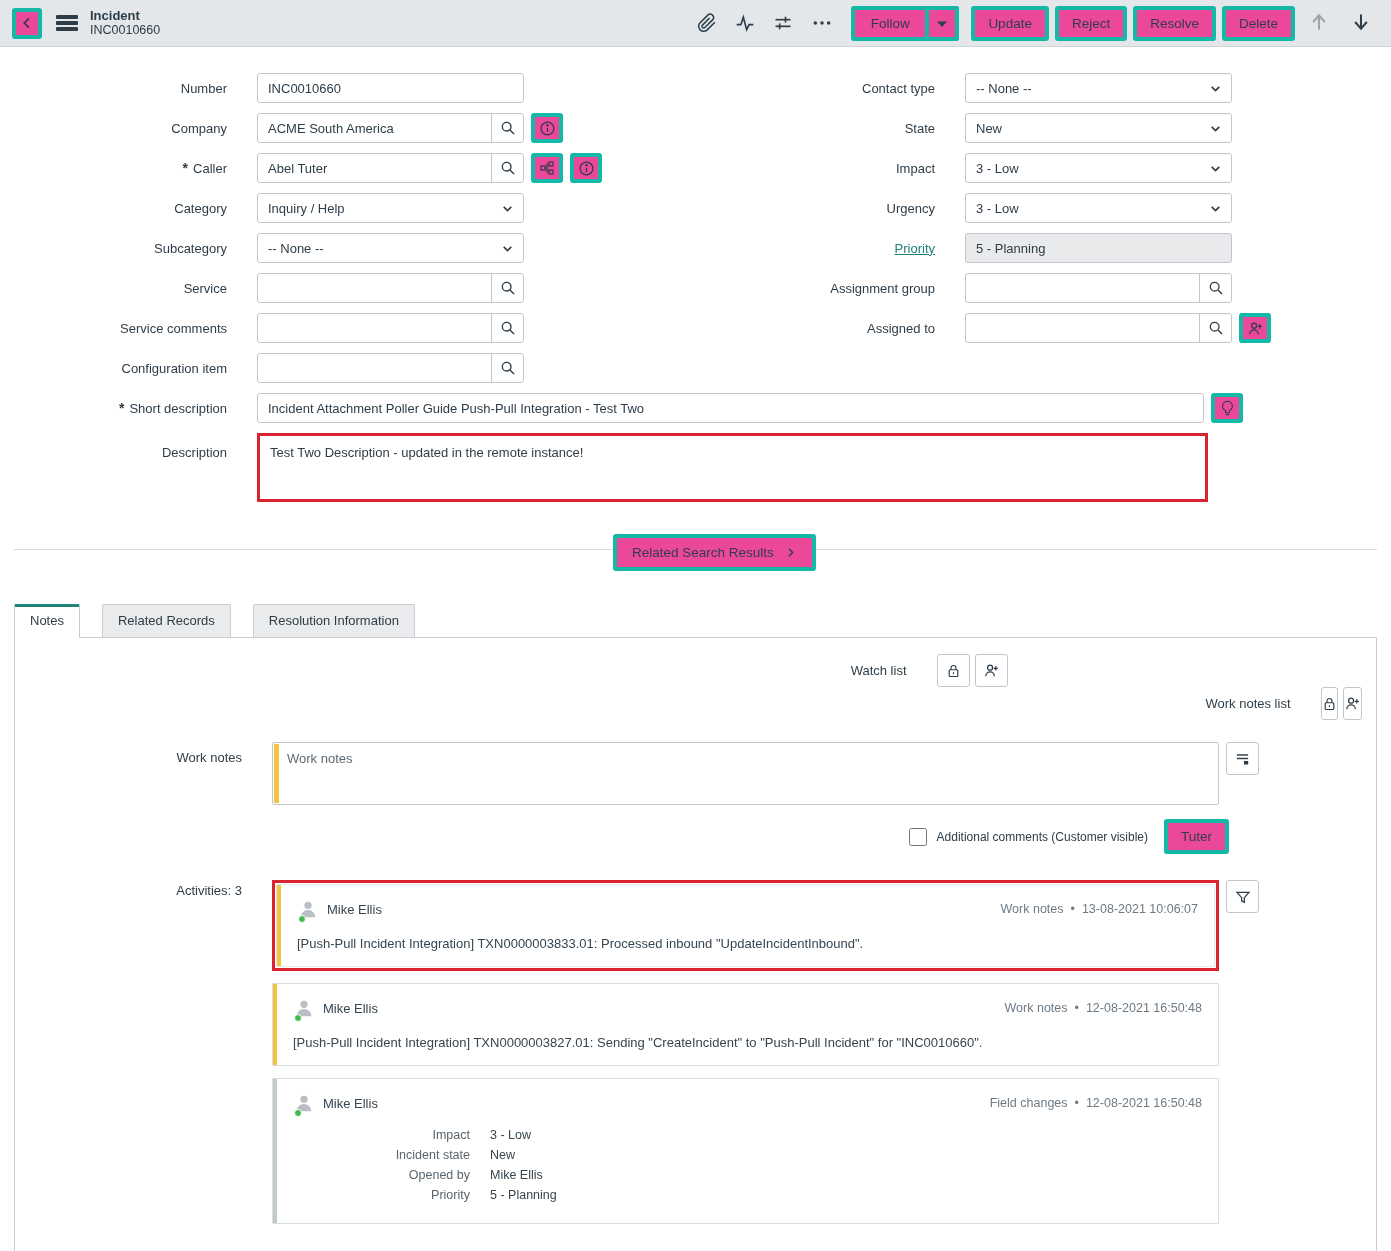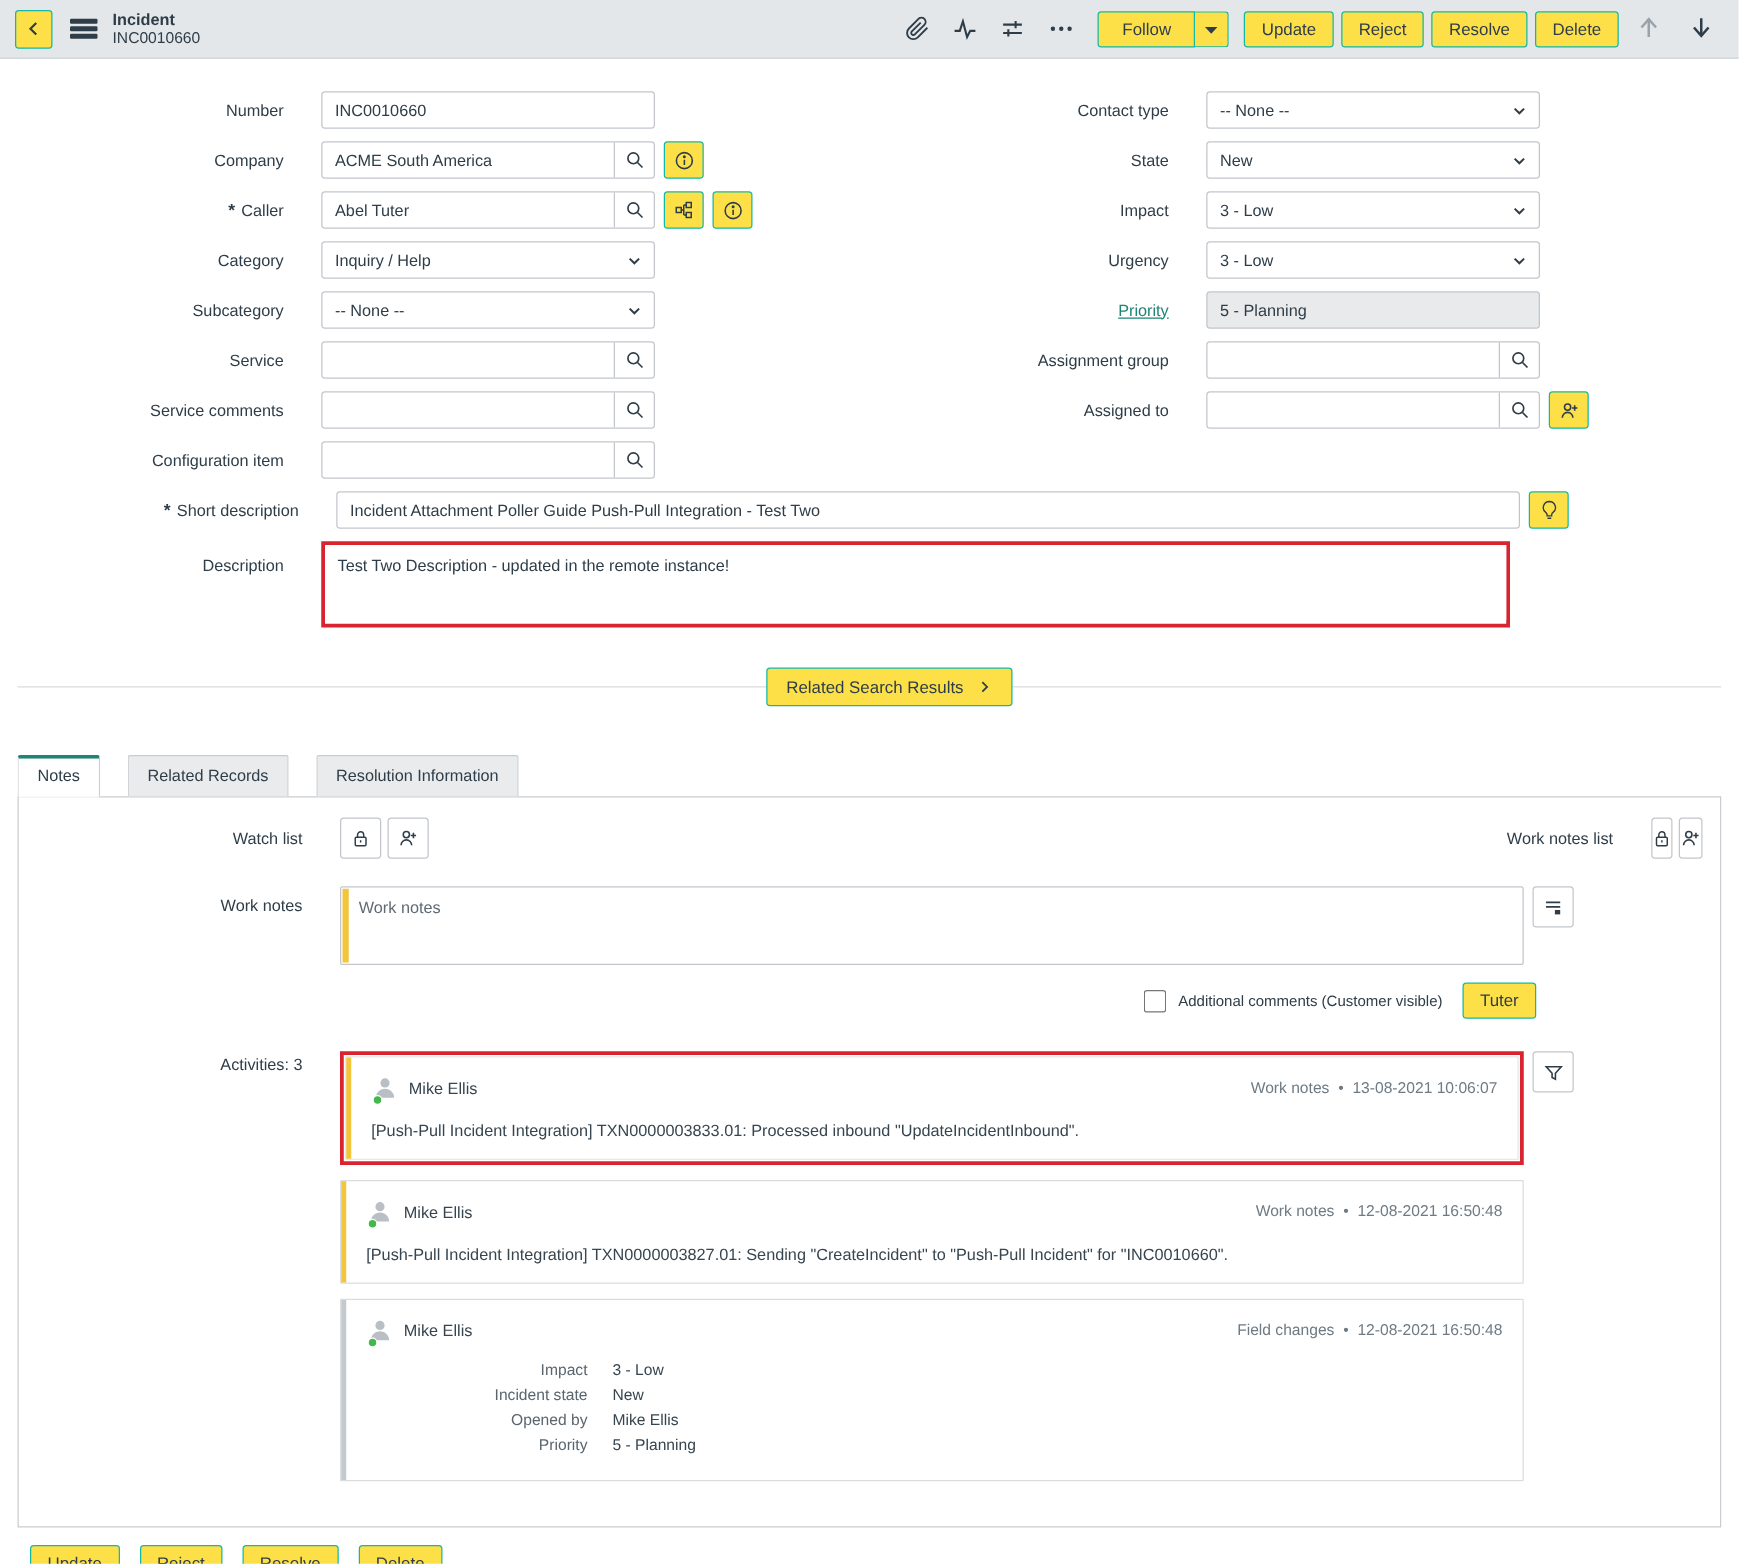--- a/index.html
+++ b/index.html
@@ -1,21 +1,21 @@
 <!DOCTYPE html>
 <html><head>
 <meta charset="utf-8">
 <style>
   * { margin:0; padding:0; box-sizing:border-box; }
   html,body { width:1391px; background:#fff; font-family:"Liberation Sans", sans-serif; color:#2e3d48; }
   body { height:1251px; overflow:hidden; font-size:13px; }
 
   
   .header { height:47px; background:#e3e7ea; border-bottom:1px solid #cdd3d7; display:flex; align-items:center; padding:0 12px; }
-  .btn { background:#fde047; border:1px solid #14b8a6; border-radius:3px; color:#2e3d48; font-family:inherit; font-size:13.5px; padding:6px 13px; cursor:pointer; white-space:nowrap; }
+  .btn { background:#ec4899; border:4px solid #14b8a6; border-radius:3px; color:#2e3d48; font-family:inherit; font-size:13.5px; padding:6px 13px; cursor:pointer; white-space:nowrap; }
   .back-btn { width:30px; height:31px; padding:0; display:flex; align-items:center; justify-content:center; }
   .hamburger { width:22px; height:16px; display:flex; flex-direction:column; justify-content:space-between; margin:0 12px 0 14px; cursor:pointer; }
   .hamburger span { display:block; height:4px; background:#2e3d48; border-radius:1px; }
   .hdr-title-wrap { line-height:1.2; }
   .hdr-title { font-weight:bold; font-size:13px; }
   .hdr-sub { font-size:12.5px; }
   .hdr-right { margin-left:auto; display:flex; align-items:center; gap:6px; }
   .icon-flat { background:transparent; border:none; padding:4px 6px; cursor:pointer; display:flex; align-items:center; }
   .split { display:flex; margin:0 6px; }
   .split .btn.main { border-radius:3px 0 0 3px; min-width:78px; }
@@ -50,21 +50,21 @@
   .divider-zone { position:relative; height:62px; margin-top:18px; }
   .divider-zone .hline { position:absolute; top:29px; left:14px; right:14px; border-top:1px solid #d7dbde; }
   .rsr-btn { position:absolute; left:613px; top:14px; display:flex; align-items:center; gap:10px; padding:7px 15px; font-size:13.5px; }
 
   
   .tabs { display:flex; margin:22px 0 0 14px; position:relative; z-index:2;gap:23px; }
   .tab { border:1px solid #c9cdd1; border-bottom:none; background:#e9ebec; padding:8px 15px 9px; font-size:13px; cursor:pointer; margin-right:-1px; border-radius:2px 2px 0 0; color:#2e3d48; }
   .tab.active { background:#fff; border-top:3px solid #1f8476; padding-top:6px; position:relative; }
   .tab.active::after { content:""; position:absolute; left:0; right:0; bottom:-1px; height:1px; background:#fff; }
   .notes-box { margin:0 14px; border:1px solid #c9cdd1; background:#fff; padding:16px 16px 24px; min-height:540px; }
-  .nrow { display:flex; align-items:flex-end; }
+  .nrow { display:flex; align-items:flex-end;flex-direction:column; }
   .nc-label { width:211px; text-align:right; margin-right:30px; flex-shrink:0; font-size:13px; }
   .half { display:flex; align-items:center; width:50%; }
   .half.right .nc-label { width:595px; }
   .icon-btn { width:33px; height:33px; background:#fff; border:1px solid #c2c6cb; border-radius:3px; cursor:pointer; display:flex; align-items:center; justify-content:center; margin-right:5px; }
 
   .wn-row { display:flex; align-items:flex-start; margin-top:22px; }
   .wn-row .nc-label { padding-top:8px; }
   .wn-field { position:relative; width:947px; height:63px; border:1px solid #c2c6cb; border-radius:2px; background:#fff; }
   .wn-field .ybar { position:absolute; left:1px; top:1px; bottom:1px; width:5px; background:#f2c53d; }
   .wn-field textarea { width:100%; height:100%; border:none; outline:none; resize:none; background:transparent; font-family:inherit; font-size:13px; color:#2e3d48; padding:8px 10px 8px 14px; }
@@ -352,21 +352,21 @@
             <path d="M4 20c0-3.3 2.7-6 6-6s6 2.7 6 6"></path>
             <line x1="18" y1="6" x2="18" y2="12"></line>
             <line x1="15" y1="9" x2="21" y2="9"></line>
           </svg>
         </button>
     </div>
   </div>
 </div>
 
 <div>
-  <div class="frow wide" style="margin-left:12px;">
+  <div class="frow wide" style="margin-left:0;">
     <div class="flabel"><span class="req">*</span><span>Short description</span></div>
     <div class="finput-wrap">
       <input class="inner" value="Incident Attachment Poller Guide Push-Pull Integration - Test Two" style="">
     </div>
     <button class="btn sq-btn">
         <svg width="15" height="17" viewBox="0 0 24 28" fill="none" stroke="#2e3d48" stroke-width="1.8">
           <path d="M12 2a8 8 0 0 0-4.5 14.6c.9.7 1.5 1.7 1.5 2.8V21h6v-1.6c0-1.1.6-2.1 1.5-2.8A8 8 0 0 0 12 2z"></path>
           <line x1="9.5" y1="24" x2="14.5" y2="24"></line>
         </svg>
       </button>

